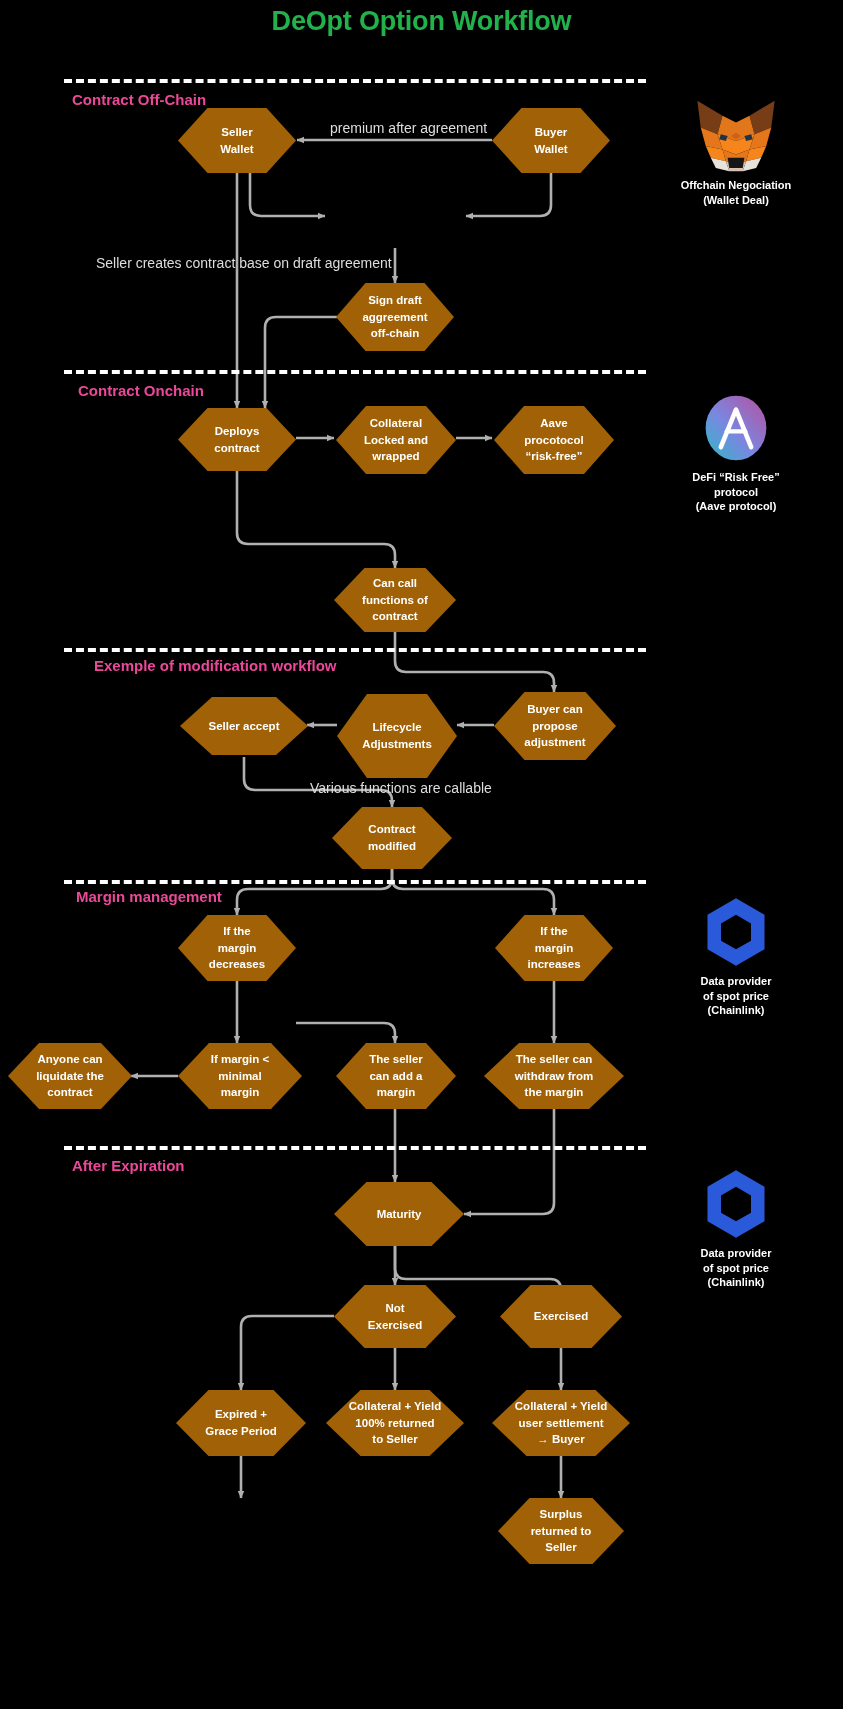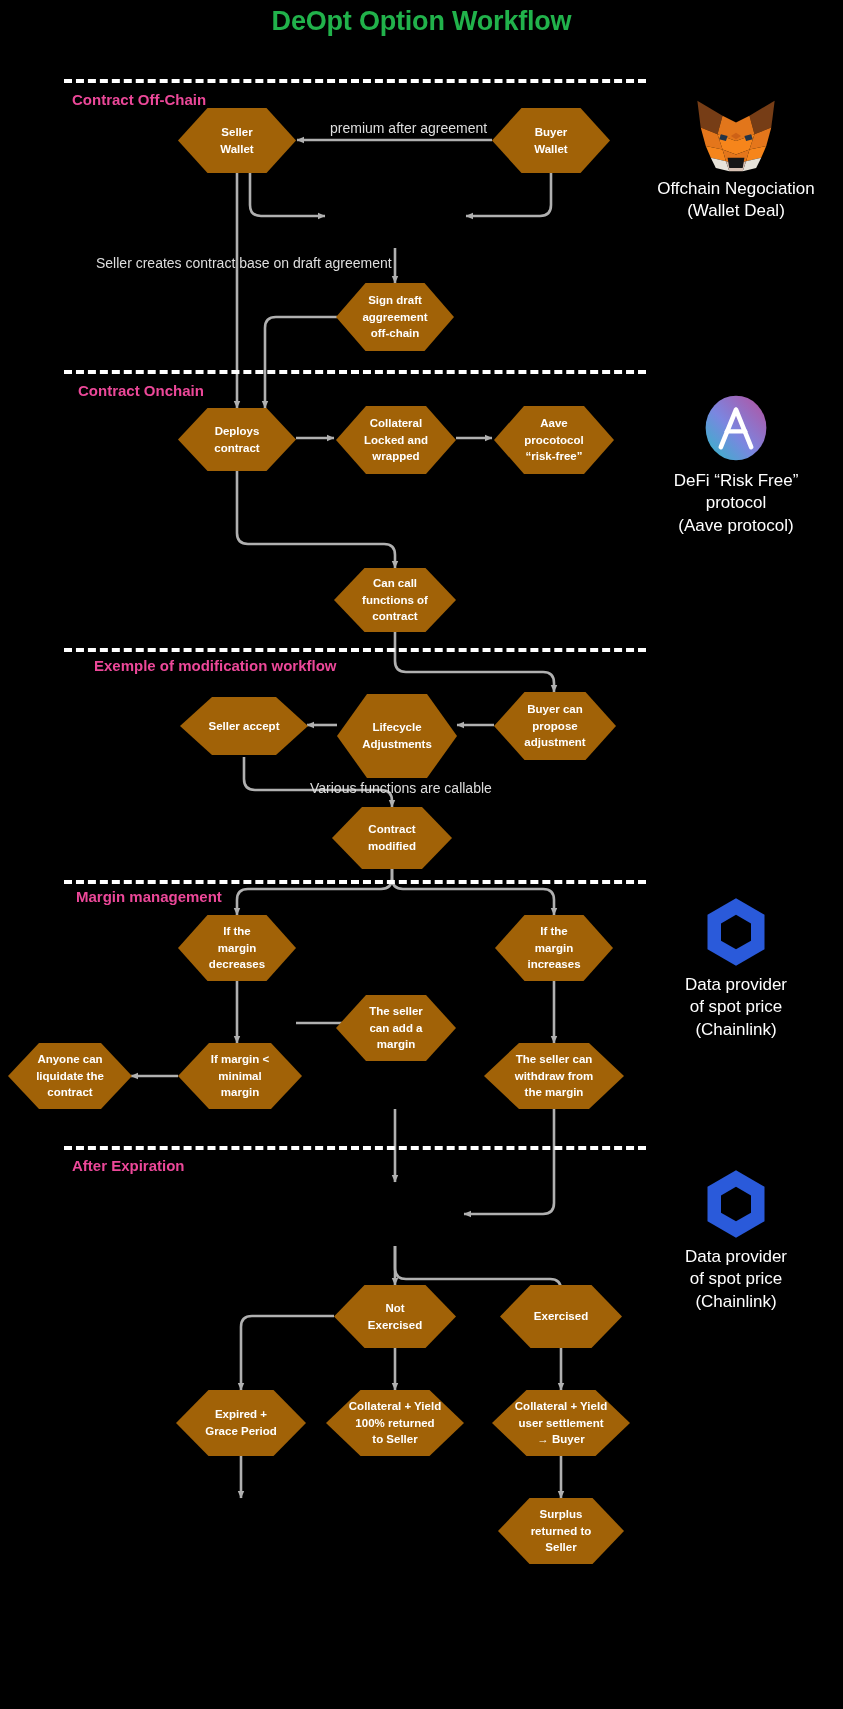--- a/index.html
+++ b/index.html
@@ -95,22 +95,22 @@
     text-align: center;
   }
   .legend .legend-art {
     height: 72px;
     display: flex;
     align-items: center;
     justify-content: center;
   }
   .legend .legend-caption {
     margin-top: 6px;
-    font-size: 17px;
-    font-weight: normal;
+    font-size: 11px;
+    font-weight: bold;
     line-height: 1.32;
     color: #ffffff;
     white-space: pre-line;
   }
 </style>
 </head>
 <body>
 
 <div id="stage">
 
@@ -267,31 +267,34 @@
   <div class="hex" style="left:8px; top:1043px; width:124px; height:66px;">
     <span class="hex-label">Anyone can
 liquidate the
 contract</span>
   </div>
   <div class="hex" style="left:178px; top:1043px; width:124px; height:66px;">
     <span class="hex-label">If margin &lt;
 minimal
 margin</span>
   </div>
-  <div class="hex" style="left:336px; top:995px; width:120px; height:66px;">
+  <div class="hex" style="left:336px; top:1043px; width:120px; height:66px;">
     <span class="hex-label">The seller
 can add a
 margin</span>
   </div>
   <div class="hex" style="left:484px; top:1043px; width:140px; height:66px;">
     <span class="hex-label">The seller can
 withdraw from
 the margin</span>
   </div>
 
+  <div class="hex" style="left:334px; top:1182px; width:130px; height:64px;">
+    <span class="hex-label">Maturity</span>
+  </div>
   <div class="hex" style="left:334px; top:1285px; width:122px; height:63px;">
     <span class="hex-label">Not
 Exercised</span>
   </div>
   <div class="hex" style="left:500px; top:1285px; width:122px; height:63px;">
     <span class="hex-label">Exercised</span>
   </div>
   <div class="hex" style="left:176px; top:1390px; width:130px; height:66px;">
     <span class="hex-label">Expired +
 Grace Period</span>

